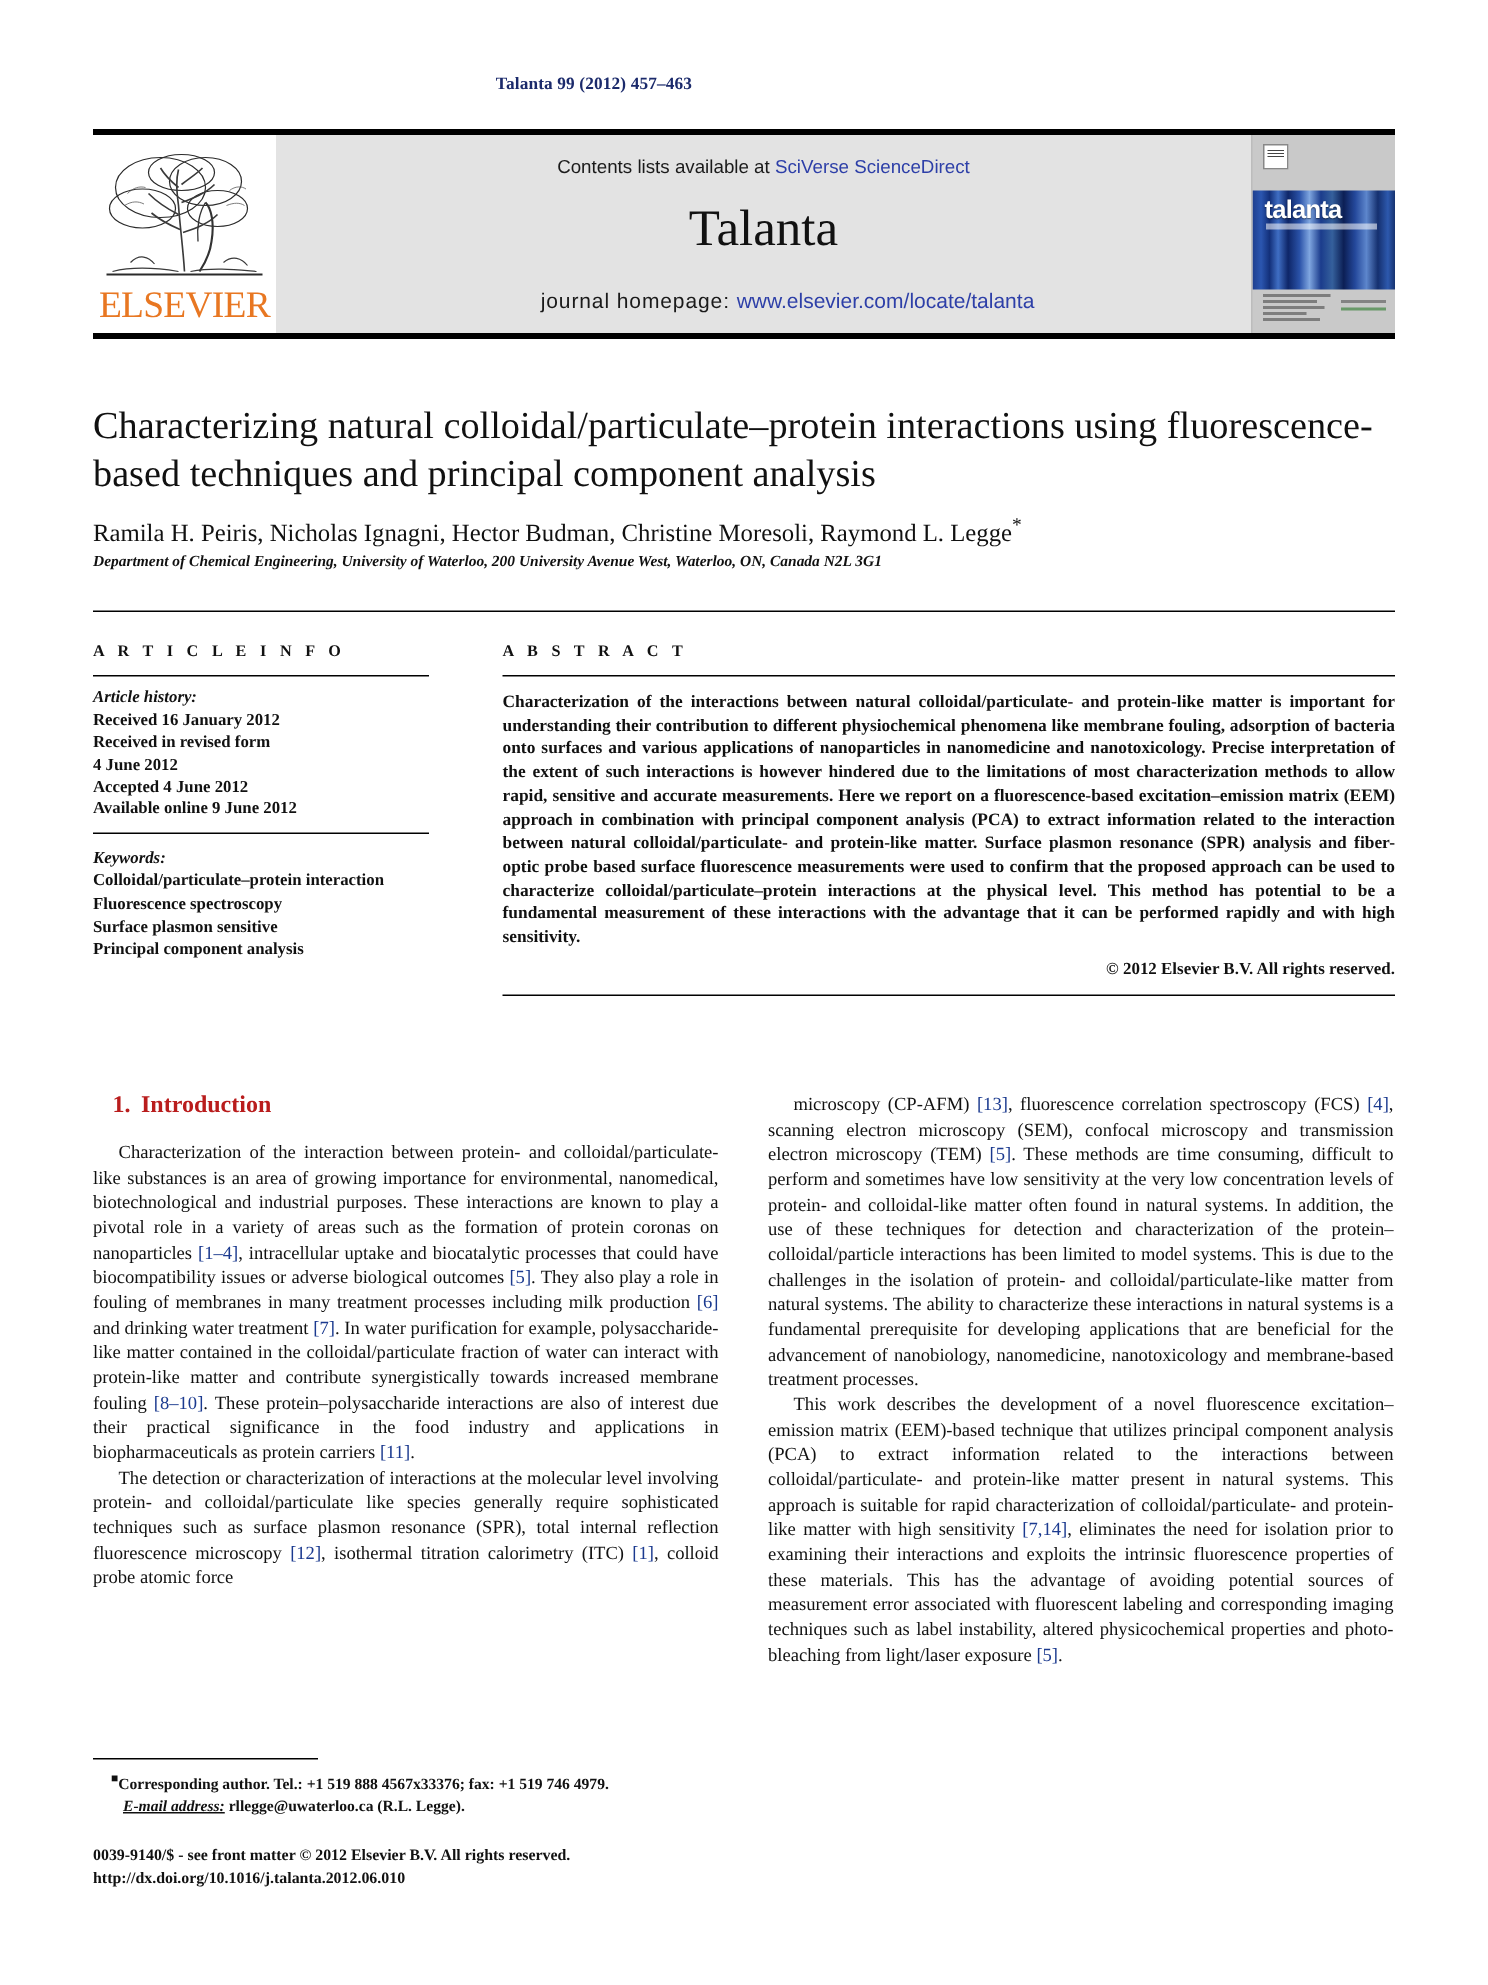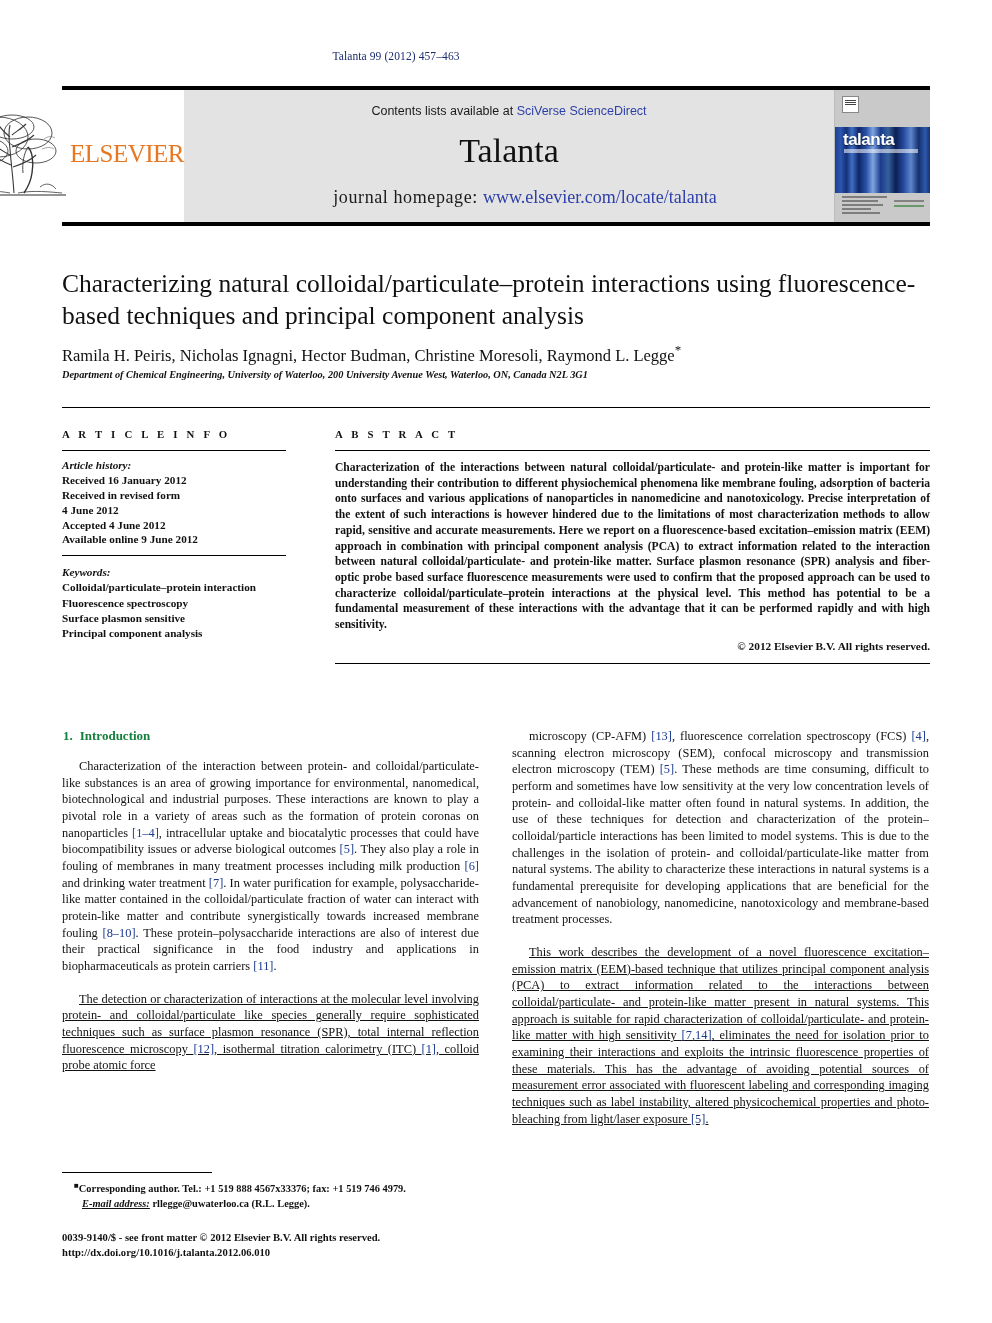--- a/index.html
+++ b/index.html
@@ -15,41 +15,41 @@
     overflow: hidden;
   }
   .page { width: 992px; height: 1323px; position: relative; }
 
   
   .running-head {
     position: absolute;
     top: 50px; left: 0; width: 792px;
     text-align: center;
     font-size: 11.5px;
-    font-weight: normal;
+    font-weight: bold;
     color: #1b2a6b;
     letter-spacing: .1px;
   }
 
   
   .masthead {
     position: absolute;
     top: 86px; left: 62px; width: 868px;
     border-top: 4px solid #000;
     border-bottom: 4px solid #000;
     height: 140px;
     display: flex;
     align-items: stretch;
     background: #fff;
   }
   .elsevier-logo {
     width: 122px; flex: 0 0 122px;
     background: #fff;
     position: relative;
-    display: flex; flex-direction: row;
+    display: flex; flex-direction: column;
     align-items: center; justify-content: flex-end;
     padding-bottom: 6px;
   }
   .tree-wrap { width: 112px; height: 96px; position: relative; margin-top: 4px;}
   .elsevier-word {
     color: #E87722;
     font-family: "Liberation Serif", serif;
     font-size: 25px;
     letter-spacing: -0.5px;
     line-height: 1;
@@ -66,22 +66,22 @@
     font-size: 12.5px; color: #1a1a1a;
   }
   .contents-line .link { color: #2d3fa8; }
   .journal-name {
     font-family: "Liberation Serif", serif;
     font-size: 34px; color: #111;
     line-height: 1;
     margin-top: -4px;
   }
   .homepage-line {
-    font-family: Liberation Serif, serif;
-    font-size: 18px; color: #1a1a1a;
+    font-family: Liberation Sans, sans-serif;
+    font-size: 14px; color: #1a1a1a;
     letter-spacing: .6px;
     margin-left: 32px;
   }
   .homepage-line .link { color: #2d3fa8; letter-spacing: 0; }
   .cover-thumb {
     width: 96px; flex: 0 0 96px;
     background: #c9c9c9;
     position: relative; overflow: hidden;
     border-left: 1px solid #bcbcbc;
   }
@@ -222,34 +222,34 @@
   .col-left {
     position: absolute;
     top: 728px; left: 62px; width: 417px;
   }
   .col-right {
     position: absolute;
     top: 728px; left: 512px; width: 417px;
   }
   h2.sec {
     font-family: "Liberation Serif", serif;
-    font-size: 13px; font-weight: bold;
-    margin: 0 0 14px 1px; color: #15803d;
+    font-size: 16px; font-weight: bold;
+    margin: 0 0 14px 13px; color: #b91c1c;
   }
   h2.sec .num { margin-right: 7px; }
   p.body {
     margin: 0;
     font-size: 12.4px;
     line-height: 1.345;
     text-align: justify;
     text-indent: 17px;
     color: #111;
     font-family: "Liberation Serif", serif;
   }
-  p.body + p.body { margin-top: 16px; text-decoration: underline; }
+  p.body + p.body { margin-top: 0; }
   .cite { color: #1b3a8f; }
 
   
   .foot-rule {
     position: absolute;
     left: 62px; top: 1172px; width: 150px;
     border-top: 1px solid #000;
   }
   .footnote {
     position: absolute;

